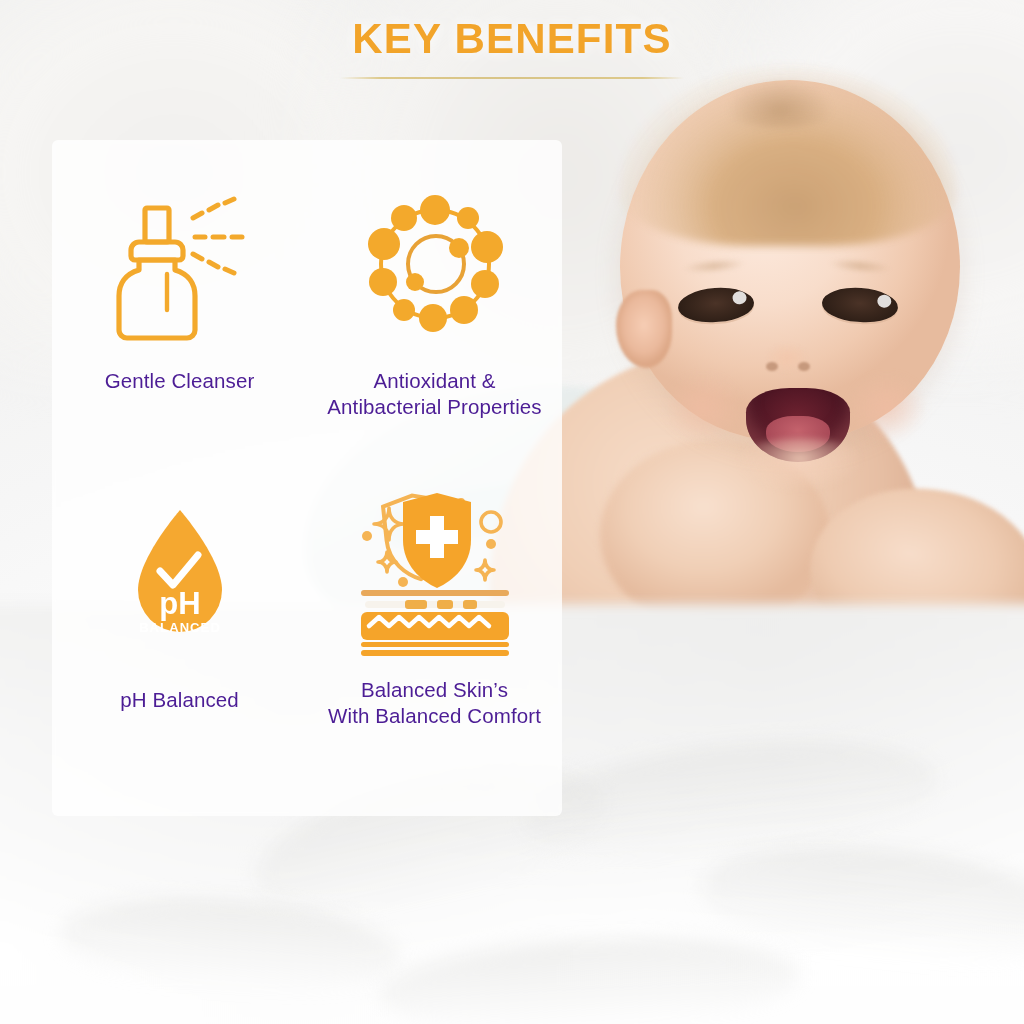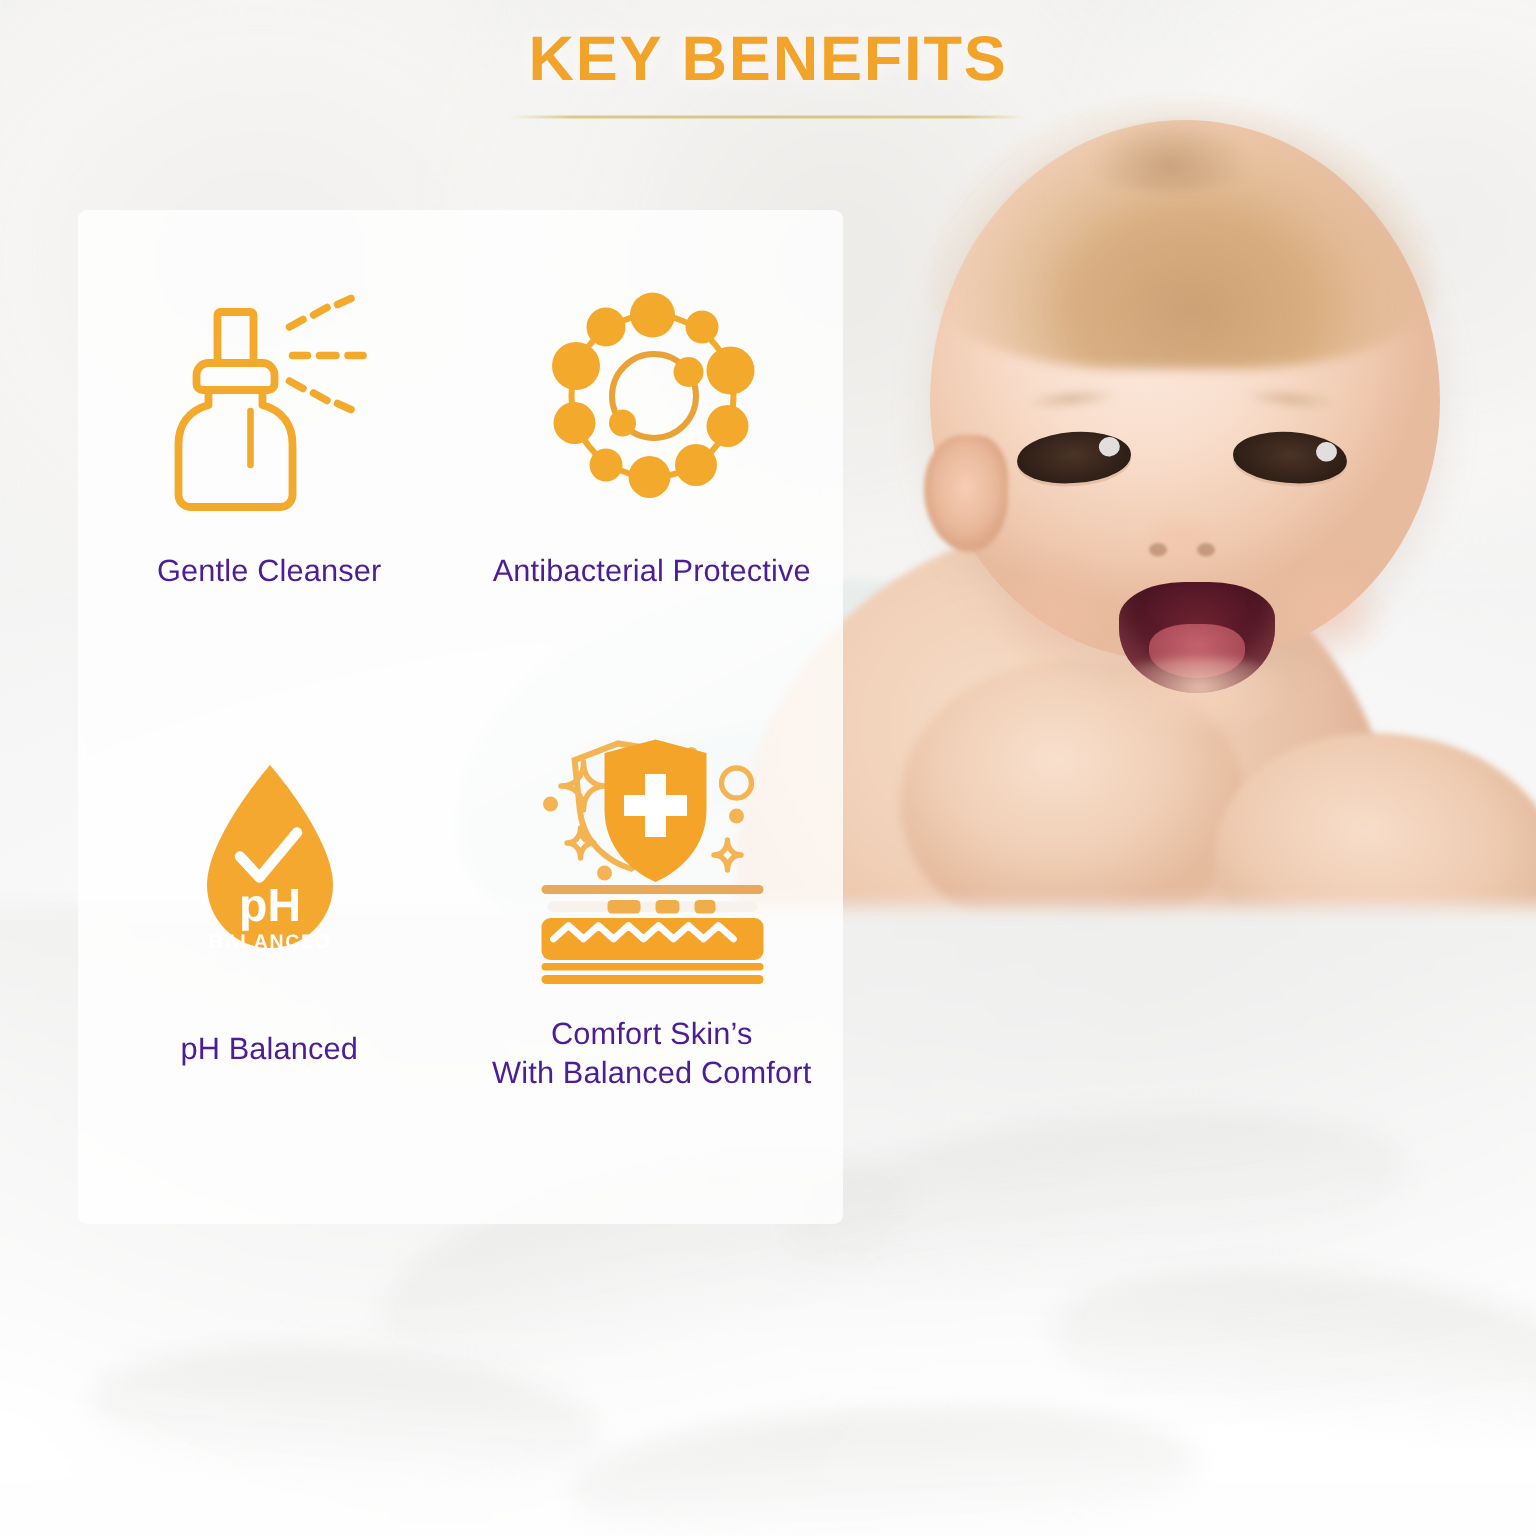--- a/index.html
+++ b/index.html
@@ -372,21 +372,22 @@
               <circle cx="104" cy="118" r="14"></circle>
               <circle cx="73" cy="126" r="14"></circle>
               <circle cx="44" cy="118" r="11"></circle>
               <circle cx="23" cy="90" r="14"></circle>
               <circle cx="24" cy="52" r="16"></circle>
               <circle cx="44" cy="26" r="13"></circle>
             </g>
           </svg>
         </div>
         <div class="cell-label">
-          <div>Antibacterial Protective</div>
+          <div>Antioxidant &amp;</div>
+          <div>Antibacterial Properties</div>
         </div>
       </div>
 
       <div class="cell c3">
         <div class="cell-icon">
           <svg width="150" height="160" viewBox="0 0 150 160" aria-hidden="true">
 
             <path d="M75 14 C75 14 33 62 33 94 a42 42 0 0 0 84 0 C117 62 75 14 75 14 z" fill="#F5A830"></path>
 
             <path d="M55 75 l13 14 l25 -30" fill="none" stroke="#FFFFFF" stroke-width="7" stroke-linecap="round" stroke-linejoin="round"></path>
@@ -435,21 +436,21 @@
 
               <rect x="16" y="126" width="148" height="28" rx="6" fill="#F5A42A"></rect>
               <path d="M24 140 l10 -9 l10 9 l10 -9 l10 9 l10 -9 l10 9 l10 -9 l10 9 l10 -9 l10 9 l10 -9 l10 9" fill="none" stroke="#FFFFFF" stroke-width="4.5" stroke-linecap="round" stroke-linejoin="round"></path>
 
               <rect x="16" y="156" width="148" height="5" rx="2.5" fill="#F5A42A"></rect>
               <rect x="16" y="164" width="148" height="6" rx="3" fill="#F5A42A"></rect>
             </g>
           </svg>
         </div>
         <div class="cell-label">
-          <div>Comfort Skin’s</div>
+          <div>Balanced Skin’s</div>
           <div>With Balanced Comfort</div>
         </div>
       </div>
 
     </div>
   </div>
 
 </div>
 
 </body></html>

